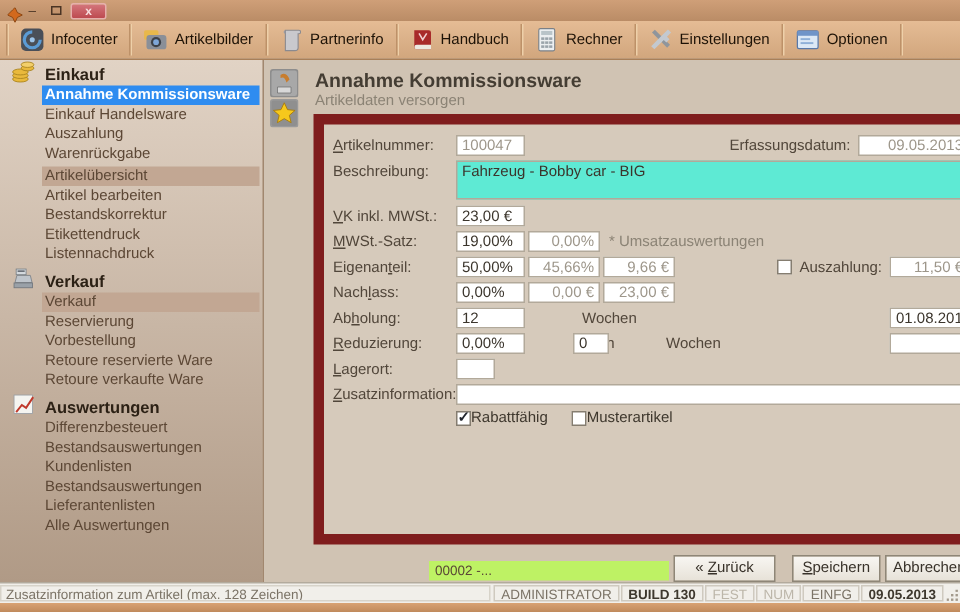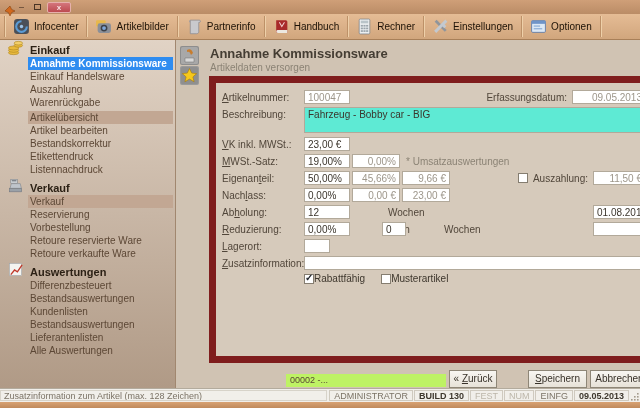--- a/index.html
+++ b/index.html
@@ -57,21 +57,21 @@
   .rgt .inp{position:static;}
   textarea.desc{position:absolute;left:88px;right:8px;top:0;height:26px;border:1px solid #b2a99a;background:#5eead4;font:10px "Liberation Sans",sans-serif;padding:1px 3px;resize:none;color:#3b352c;outline:none;}
   .wideinp{left:88px;right:8px;width:auto;}
   .cb{width:10px;height:10px;border:1px solid #857d70;background:#fff;display:inline-block;position:relative;flex:none;}
   .cb.on::after{content:"\2713";position:absolute;top:-3px;left:0px;font-size:10px;font-weight:bold;color:#20242c;}
   .cbrow{position:absolute;left:88px;top:190px;display:flex;align-items:center;gap:0;font-size:10px;color:#3e372d;}
   .cb2gap{margin-left:16px;}
   
   .recbar{position:absolute;left:110px;top:334px;width:160px;height:13px;background:#bef264;font-size:9px;color:#5a4636;line-height:13px;padding-left:4px;}
   .btn{position:absolute;top:330px;height:18px;background:linear-gradient(#f8f6f2,#e7e2d8);border:1px solid #8e8677;font-size:10px;color:#38322a;text-align:center;line-height:16px;cursor:default;}
-  .btn-zurueck{left:273px;width:48px;}
+  .btn-zurueck{left:273px;width:68px;}
   .btn-speichern{left:352px;width:59px;}
   .btn-abbrechen{left:414px;width:59px;}
   
   .statusbar{height:14px;background:#f1efea;border-top:1px solid #b3ab9d;display:flex;align-items:stretch;font-size:9px;color:#7b7366;padding:1px 1px 1px 0;}
   .smsg{flex:1;border:1px solid #d7d3c9;line-height:10px;padding:0 3px;margin-right:2px;white-space:nowrap;overflow:hidden;}
   .sseg{border:1px solid #cfcabf;line-height:10px;padding:0 4px;margin-right:1px;white-space:nowrap;}
   .sseg.dim{color:#bcb6a9;}
   .sseg.strong{color:#3e382e;font-weight:bold;}
   .grip{width:9px;display:flex;align-items:flex-end;justify-content:flex-end;}
   

